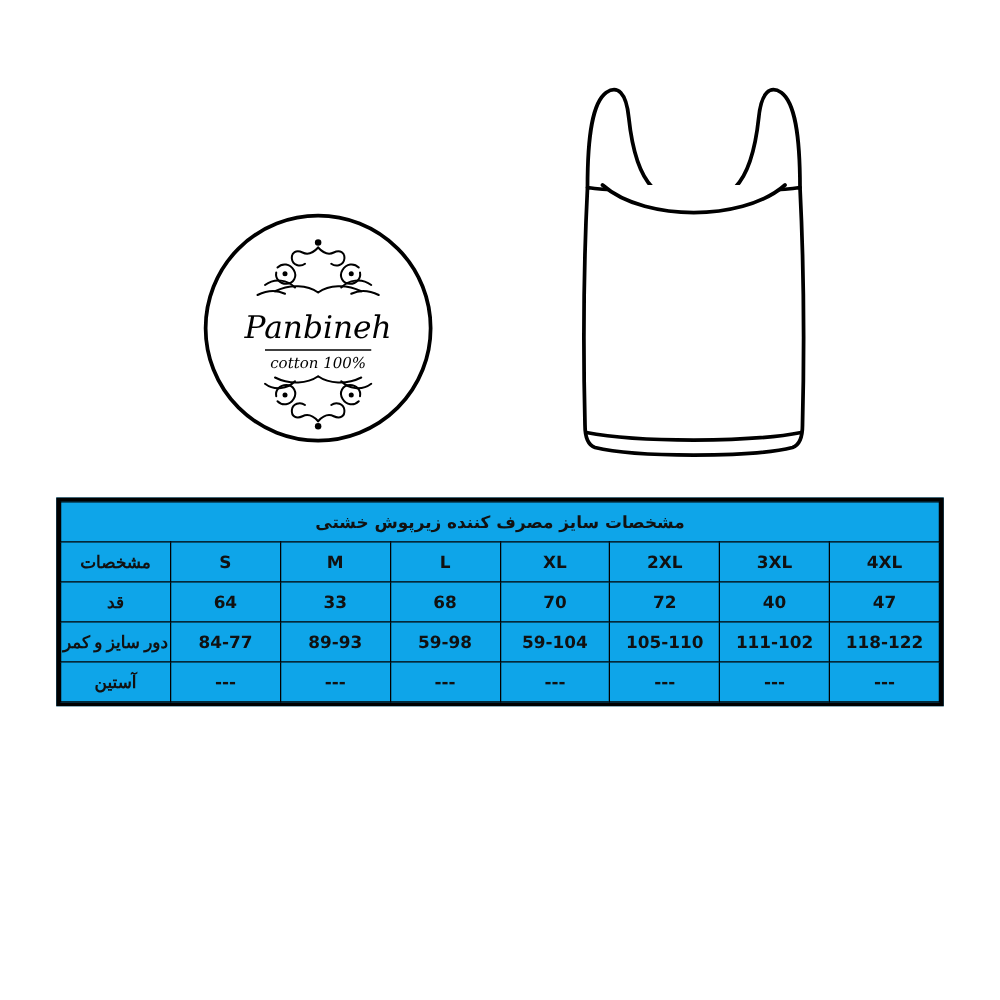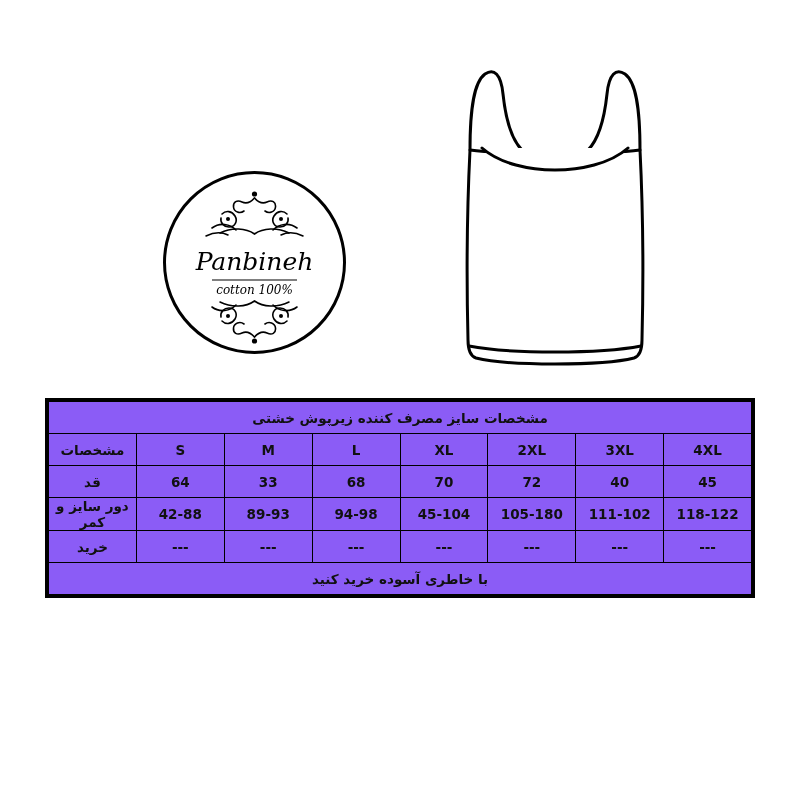--- a/index.html
+++ b/index.html
@@ -49,21 +49,21 @@
     font-style: italic;
   }
 
   
   .size-table-wrap {
     position: absolute;
     left: 45px;
     top: 398px;
     width: 710px;
     border: 3px solid #000000;
-    background: #8b5cf6;
+    background: #0ea5e9;
     box-sizing: border-box;
   }
   table.size-table {
     width: 100%;
     border-collapse: collapse;
     table-layout: fixed;
   }
   table.size-table td,
   table.size-table th {
     border: 1px solid #000000;
@@ -93,21 +93,21 @@
     font-weight: bold;
   }
   .row-label {
     font-size: 13.5px;
     font-weight: bold;
   }
   .head-row td {
     height: 34px;
     font-size: 14px;
   }
-  .col-label { width: 110px; }
+  .col-label { width: 110px; font-family: Liberation Serif, serif; }
 </style>
 </head>
 <body>
 
 <div class="page">
 
   <div class="illustration">
 
     <div class="brand-badge">
       <svg viewBox="0 0 185 185" width="185" height="185">
@@ -177,52 +177,49 @@
           <td>3XL</td>
           <td>2XL</td>
           <td>XL</td>
           <td>L</td>
           <td>M</td>
           <td>S</td>
           <td class="col-label">مشخصات</td>
         </tr>
 
         <tr>
-          <td>45</td>
+          <td>47</td>
           <td>40</td>
           <td>72</td>
           <td>70</td>
           <td>68</td>
           <td>33</td>
           <td>64</td>
           <td class="col-label row-label">قد</td>
         </tr>
 
         <tr>
           <td>118-122</td>
           <td>111-102</td>
-          <td>105-180</td>
-          <td>45-104</td>
-          <td>94-98</td>
+          <td>105-110</td>
+          <td>59-104</td>
+          <td>59-98</td>
           <td>89-93</td>
-          <td>42-88</td>
+          <td>84-77</td>
           <td class="col-label row-label">دور سایز و کمر</td>
         </tr>
 
         <tr>
           <td>---</td>
           <td>---</td>
           <td>---</td>
           <td>---</td>
           <td>---</td>
           <td>---</td>
           <td>---</td>
-          <td class="col-label row-label">خرید</td>
-        </tr>
-
-        <tr class="footer-row">
-          <td colspan="8">با خاطری آسوده خرید کنید</td>
-        </tr>
+          <td class="col-label row-label">آستین</td>
+        </tr>
+
       </tbody>
     </table>
   </div>
 
 </div>
 
 </body></html>

